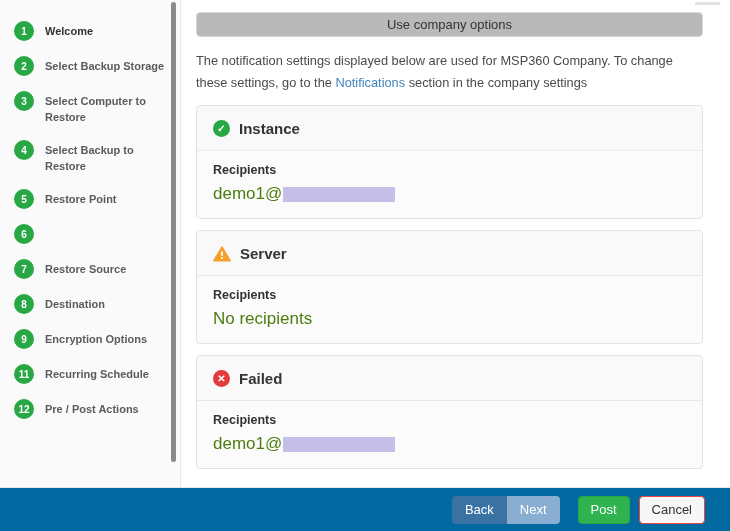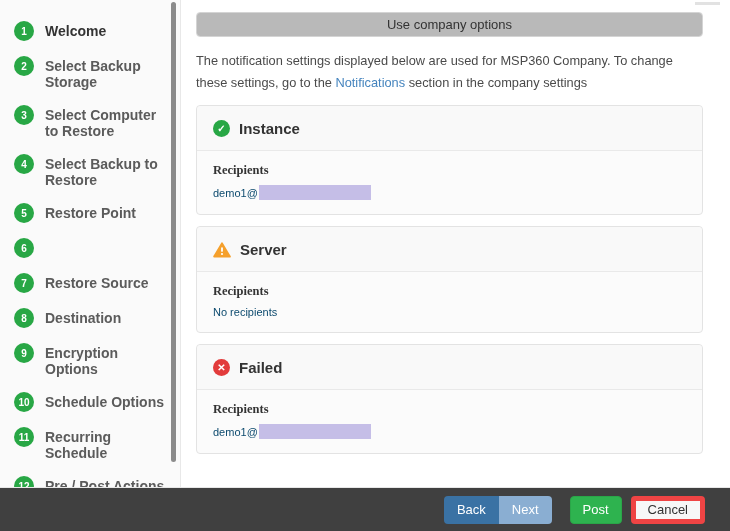--- a/index.html
+++ b/index.html
@@ -15,21 +15,21 @@
     background:#fafafa; border-right:1px solid #e8e8e8;
     padding:21px 0 0 14px;
   }
   .step { display:flex; align-items:flex-start; margin-bottom:15px; cursor:pointer; }
   .step-num {
     flex:0 0 auto; width:20px; height:20px; border-radius:50%;
     background:#28a745; color:#fff; font-size:10px; font-weight:bold;
     display:inline-flex; align-items:center; justify-content:center; margin-right:11px;
   }
   .step-label {
-    font-size:14px; font-weight:bold; color:#5b5b5b;
+    font-size:11px; font-weight:bold; color:#5b5b5b;
     line-height:16px; padding-top:2px; width:122px;
   }
   .step-label.active { color:#333; }
   .sidebar-scrollbar {
     position:absolute; left:171px; top:2px; width:5px; height:460px;
     background:#8b8b8b; border-radius:3px; cursor:pointer;
   }
   .scroll-artifact {
     position:absolute; top:2px; right:10px; width:25px; height:3px; background:#e2e2e2;
   }
@@ -56,51 +56,51 @@
     border:1px solid #e3e3e3; border-radius:4px; background:#fbfbfb; margin-top:11px;
   }
   .card:first-of-type { margin-top:12px; }
   .card-header {
     display:flex; align-items:center; padding:14px 16px 13px;
     border-bottom:1px solid #e9e9e9; background:#f9f9f9;
     border-radius:4px 4px 0 0;
   }
   .card-title { font-size:15px; font-weight:bold; color:#333; margin-left:9px; }
   .card-body { padding:12px 16px 14px; }
-  .recipients-label { font-size:12.5px; font-weight:bold; color:#333; margin-bottom:7px;font-family:Liberation Serif, serif; }
-  .recipients-value { font-size:11px; color:#0c4a6e; }
+  .recipients-label { font-size:12.5px; font-weight:bold; color:#333; margin-bottom:7px; }
+  .recipients-value { font-size:17px; color:#4d7c0f; }
   .redaction {
     display:inline-block; width:112px; height:15px; background:#c5bee7;
     vertical-align:-3px; margin-left:1px;
   }
 
   .icon-circle {
     width:17px; height:17px; border-radius:50%; flex:0 0 auto;
     display:inline-flex; align-items:center; justify-content:center;
     color:#fff; font-size:10px; font-weight:bold; line-height:1;
   }
   .icon-success { background:#28a745; }
   .icon-failed  { background:#e23b3b; }
   .icon-warning { width:18px; height:16px; flex:0 0 auto; display:inline-block; }
 
   
   .footer {
     position:absolute; left:0; bottom:0; width:730px; height:44px;
-    border-top:1px solid #e7e7e7; background:#404040;
+    border-top:1px solid #e7e7e7; background:#0369a1;
     display:flex; align-items:center; justify-content:flex-end; padding-right:25px;
   }
   .btn {
     height:28px; padding:0 12px; font-size:13px; font-family:inherit;
     display:inline-flex; align-items:center; justify-content:center;
     border:1px solid transparent; border-radius:4px; cursor:pointer;
   }
   .btn-back { background:#3a72a4; color:#fff; border-radius:4px 0 0 4px; }
   .btn-next { background:#8aaed2; color:#fff; border-radius:0 4px 4px 0; }
   .btn-save { background:#2eb34f; border-color:#2aa648; color:#fff; margin-left:18px; }
-  .btn-cancel { background:#f7f7f7; border:5px solid #ef4444; color:#333; margin-left:9px; }
+  .btn-cancel { background:#f7f7f7; border:1px solid #ef4444; color:#333; margin-left:9px; }
 </style>
 </head>
 <body>
 
 <div class="app">
 
   <div class="sidebar">
     <div class="step">
       <span class="step-num">1</span>
       <span class="step-label active">Welcome</span>
@@ -128,24 +128,20 @@
       <span class="step-num">7</span>
       <span class="step-label">Restore Source</span>
     </div>
     <div class="step">
       <span class="step-num">8</span>
       <span class="step-label">Destination</span>
     </div>
     <div class="step">
       <span class="step-num">9</span>
       <span class="step-label">Encryption Options</span>
-    </div>
-    <div class="step">
-      <span class="step-num">10</span>
-      <span class="step-label">Schedule Options</span>
     </div>
     <div class="step">
       <span class="step-num">11</span>
       <span class="step-label">Recurring Schedule</span>
     </div>
     <div class="step">
       <span class="step-num">12</span>
       <span class="step-label">Pre / Post Actions</span>
     </div>
   </div>

